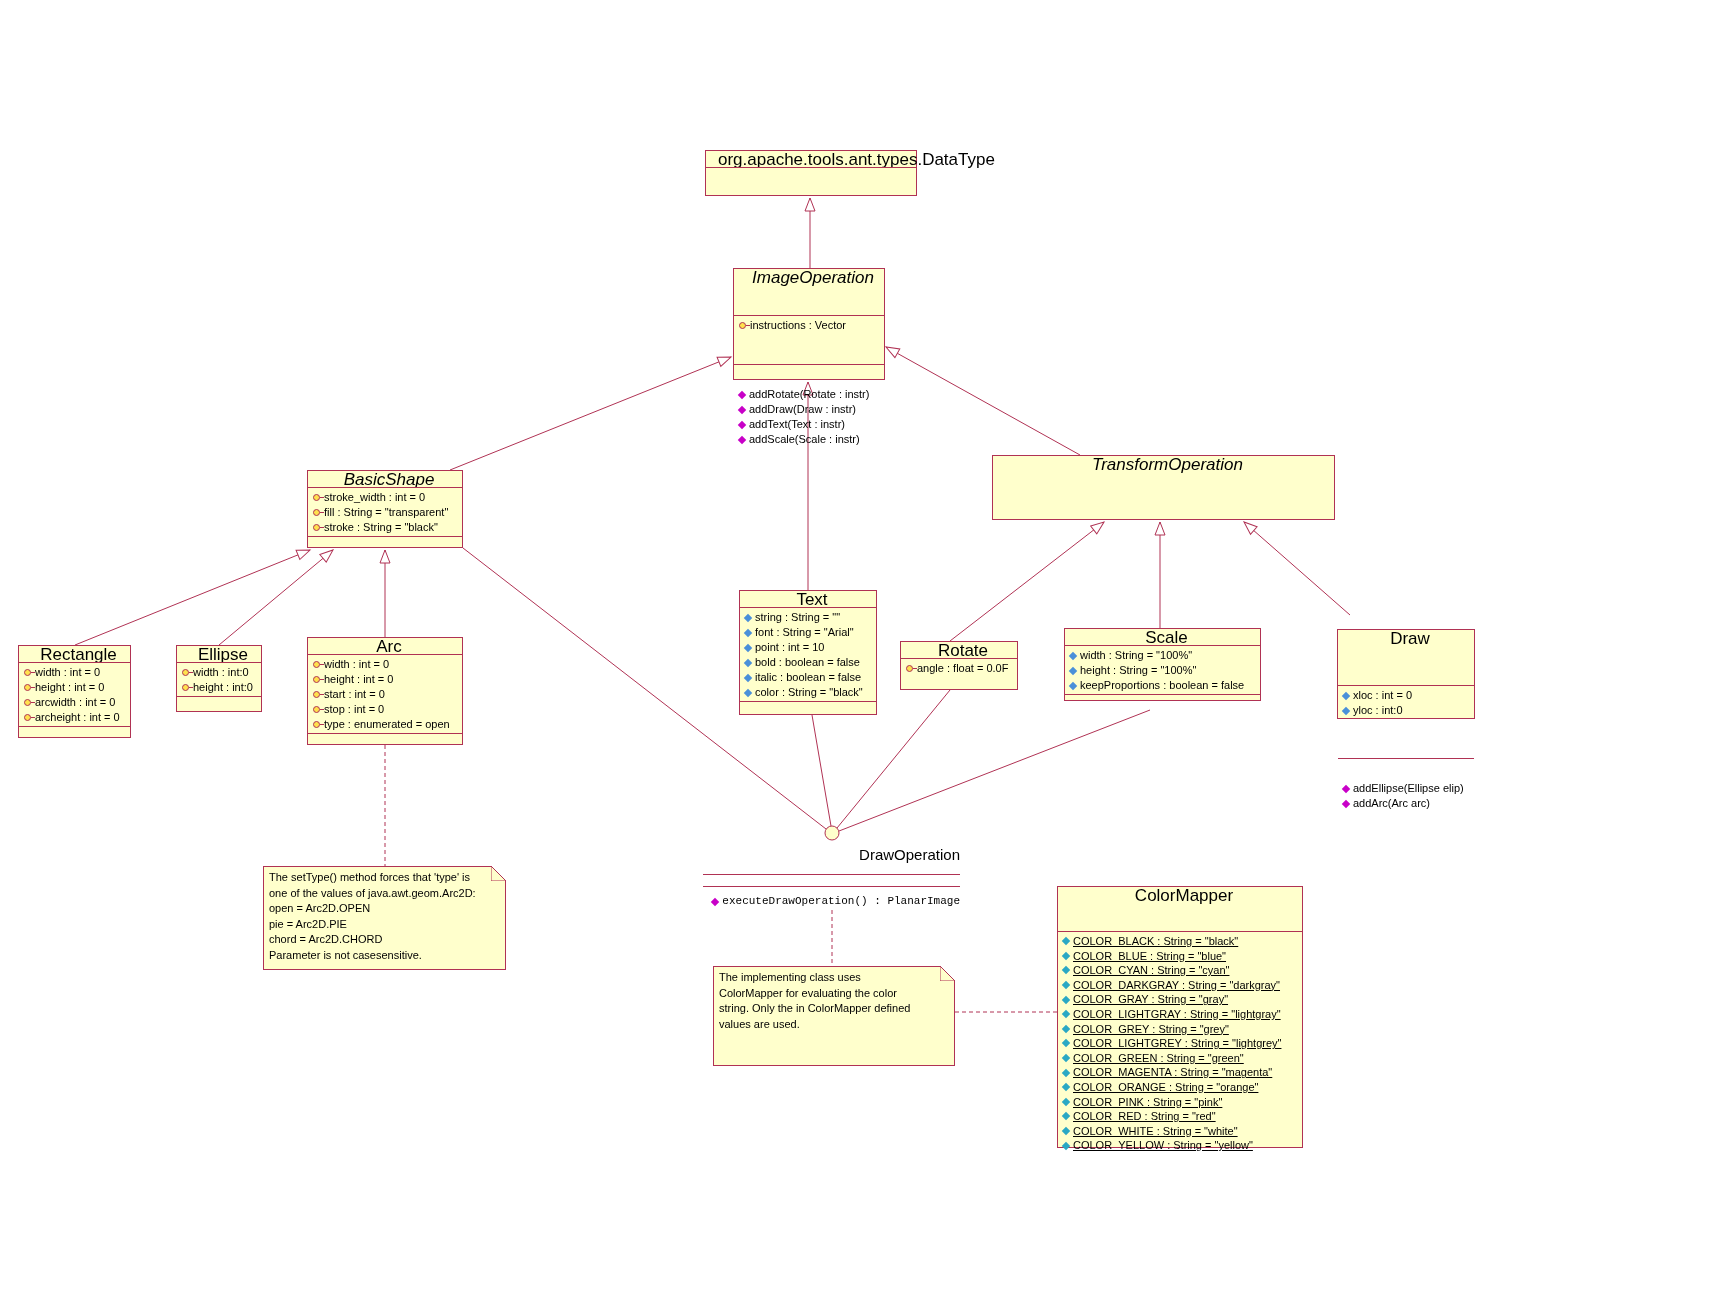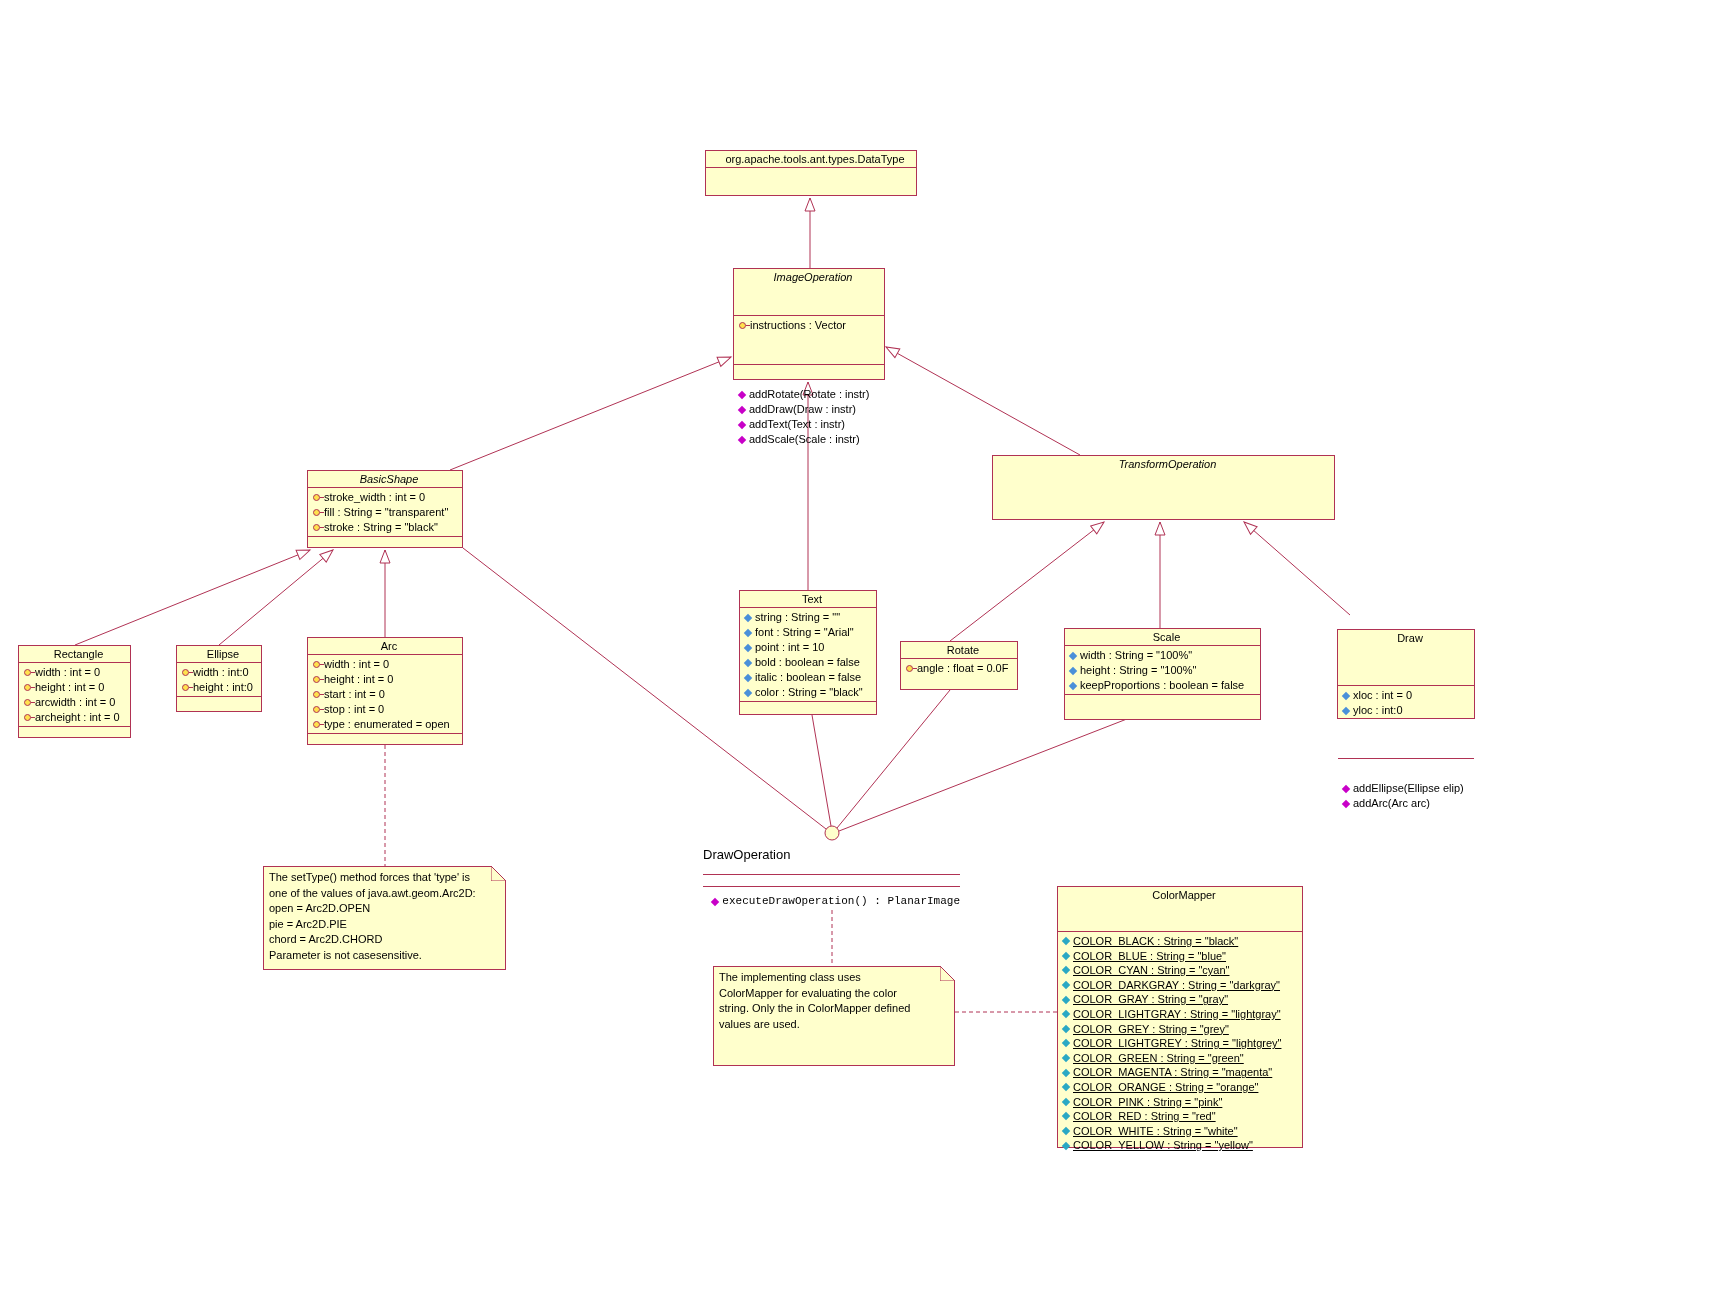--- a/index.html
+++ b/index.html
@@ -32,21 +32,21 @@
     background: var(--fill);
     border: 1px solid var(--line);
     display: flex; flex-direction: column;
   }
   .cmp { border-top: 1px solid var(--line); padding: 2px 3px 1px 3px; }
   .cmp:first-child { border-top: none; }
   .cmp.fill { flex: 1 1 auto; }
   .cmp.mpad { padding-top: 22px; }
   .cname {
     text-align: center; padding: 2px 4px 1px 4px;
-    font-size: 11px; line-height: 13px; margin-left: 8px;
+    font-size: 17px; line-height: 13px; margin-left: 8px;
   }
   .cname.abstract { font-style: italic; }
 
   .member { display: flex; align-items: center; line-height: 15px; white-space: nowrap; }
   .member .mtext { padding-left: 1px; }
   .member.italic .mtext { font-style: italic; }
   .member.underline .mtext { text-decoration: underline; }
   .micon { flex: 0 0 auto; display: inline-block; margin: 0 3px 0 2px; }
   .method-icon { width: 6px; height: 6px; background: var(--micon); transform: rotate(45deg); }
   .static-attribute-icon { width: 6px; height: 6px; background: var(--sicon); transform: rotate(45deg); }
@@ -64,21 +64,21 @@
   .note {
     position: absolute; z-index: 1;
     background: var(--fill); border: 1px solid var(--line);
   }
   .note .note-text { white-space: pre-line; line-height: 15.5px; padding: 3px 6px 3px 5px; }
   .note .fold { position: absolute; top: -1px; right: -1px; }
   .fold-out { fill: #FFFFFF; }
   .fold-flap { fill: var(--fill); stroke: var(--line); stroke-width: 1; }
 
   .iface { position: absolute; z-index: 1; }
-  .iface-name { text-align: left; font-size: 13px; line-height: 13px; }
+  .iface-name { text-align: right; font-size: 15px; line-height: 13px; }
   .iface-sep { border-top: 1px solid var(--line); }
   .iface-members { display: flex; justify-content: flex-end; padding-top: 7px; font-family: Liberation Mono, monospace; }
 </style>
 </head>
 <body>
 
 <svg class="edges" width="1713" height="1314">
   <defs>
     <marker id="tri" markerWidth="16" markerHeight="14" refX="14" refY="6" orient="auto" markerUnits="userSpaceOnUse">
       <path d="M1,1 L14,6 L1,11 Z" class="tri"></path>
@@ -263,21 +263,21 @@
 <div class="uml-class" style="left:900px;top:641px;width:118px;height:49px;">
   <div class="cmp cname">Rotate</div>
   <div class="cmp fill">
       <div class="member">
         <span class="micon key-attribute-icon"></span>
         <span class="mtext">angle : float = 0.0F</span>
       </div>
     </div>
 </div>
 
-<div class="uml-class" style="left:1064px;top:628px;width:197px;height:92px;">
+<div class="uml-class" style="left:1064px;top:628px;width:197px;height:73px;">
   <div class="cmp cname">Scale</div>
   <div class="cmp">
       <div class="member">
         <span class="micon blue-attribute-icon"></span>
         <span class="mtext">width : String = "100%"</span>
       </div>
       <div class="member">
         <span class="micon blue-attribute-icon"></span>
         <span class="mtext">height : String = "100%"</span>
       </div>

